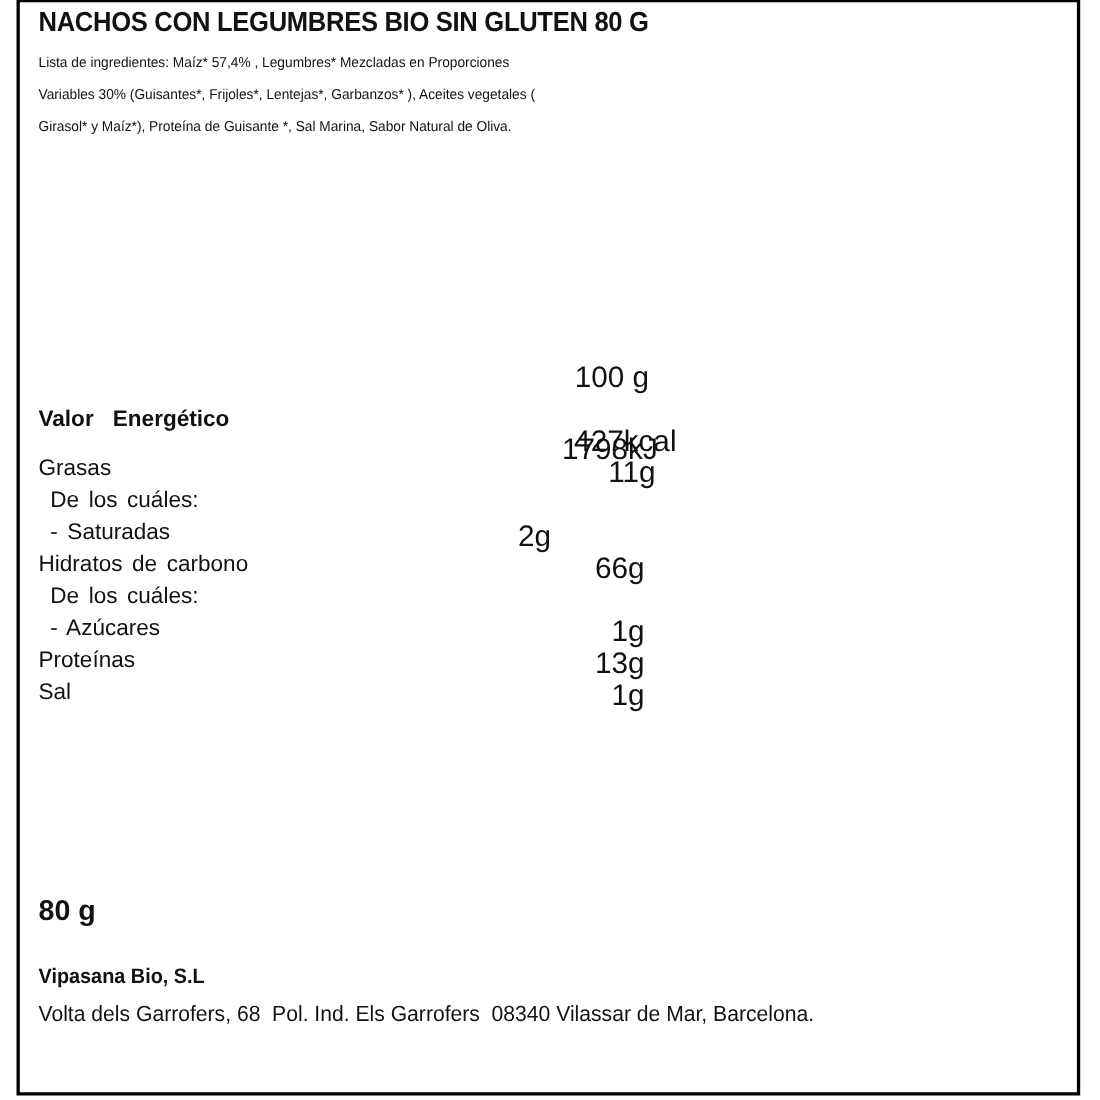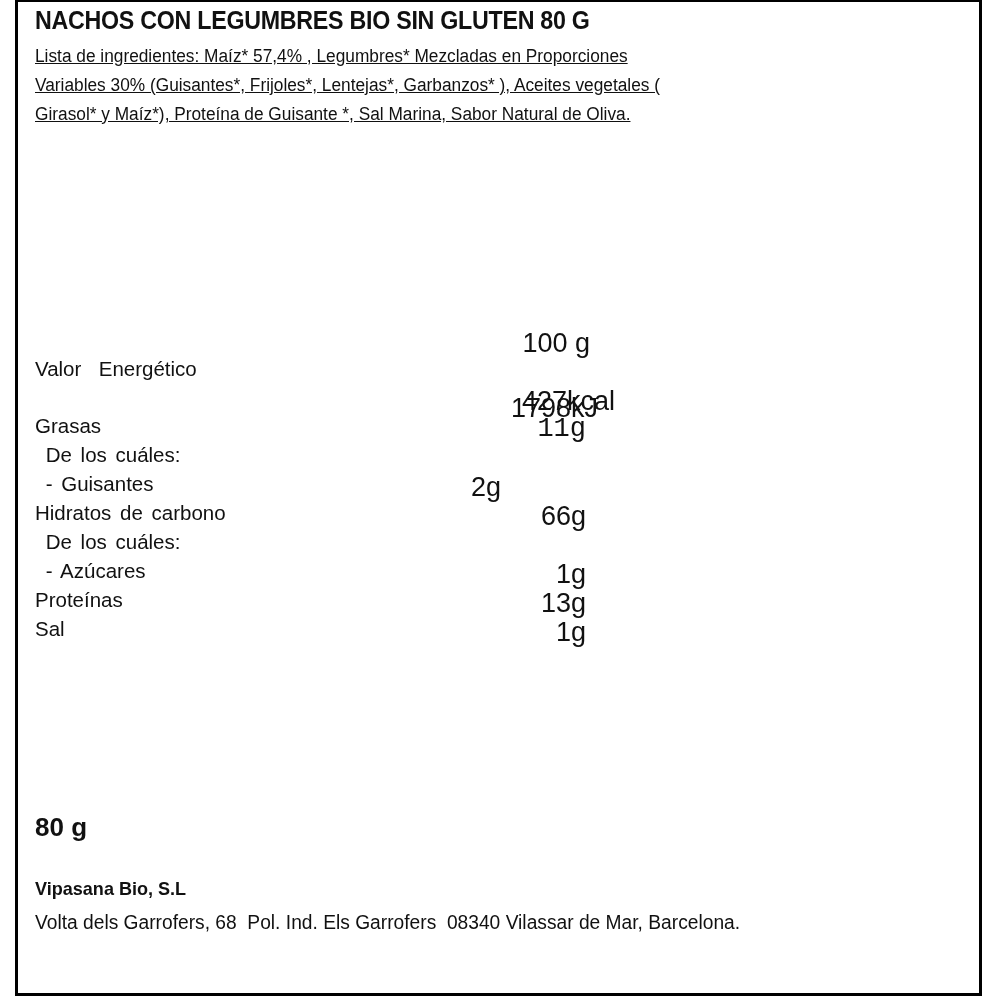--- a/index.html
+++ b/index.html
@@ -37,23 +37,22 @@
       letter-spacing: -0.3px;
       transform: scaleX(0.93);
       transform-origin: left top;
       white-space: nowrap;
     }
     .ingredients {
       position: absolute;
       left: 35px;
       top: 42px;
       width: 940px;
-      font-size: 18px;
+      font-size: 13px;
       line-height: 29px;
-      text-decoration: underline;
     }
     .ingredients .line {
       display: block;
       white-space: nowrap;
       transform: scaleX(0.96);
       transform-origin: left top;
     }
     .nut-label {
       position: absolute;
       left: 35px;
@@ -106,31 +105,31 @@
 
 <div class="ingredients">
   <span class="line">Lista de ingredientes: Maíz* 57,4% , Legumbres* Mezcladas en Proporciones</span>
   <span class="line">Variables 30% (Guisantes*, Frijoles*, Lentejas*, Garbanzos* ), Aceites vegetales (</span>
   <span class="line">Girasol* y Maíz*), Proteína de Guisante *, Sal Marina, Sabor Natural de Oliva.</span>
 </div>
 
 <div>
   <div class="nut-value" style="left:390px; top:328px;">100 g</div>
 
-  <div class="nut-label" style="top:357px;">Valor  Energético</div>
+  <div class="nut-label" style="top:369px;font-weight:bold;">Valor  Energético</div>
   <div class="nut-value" style="left:398px; top:357px;margin-top:36px;">1798kJ</div>
 
   <div class="nut-value" style="left:415px; top:386px;">427kcal</div>
 
   <div class="nut-label" style="top:414px;text-align:right;">Grasas</div>
-  <div class="nut-value" style="left:386px; top:414px;font-family:Liberation Mono, monospace;">11g</div>
+  <div class="nut-value" style="left:396px; top:414px;">11g</div>
 
   <div class="nut-label sub" style="top:443px;"> De los cuáles:</div>
 
-  <div class="nut-label sub" style="top:472px;"> - Guisantes</div>
+  <div class="nut-label sub" style="top:472px;"> - Saturadas</div>
   <div class="nut-value" style="left:386px; top:472px;text-align:center;">2g</div>
 
   <div class="nut-label" style="top:501px;">Hidratos de carbono</div>
   <div class="nut-value" style="left:386px; top:501px;">66g</div>
 
   <div class="nut-label sub" style="top:530px;"> De los cuáles:</div>
 
   <div class="nut-label sub" style="top:559px;"> - Azúcares</div>
   <div class="nut-value" style="left:386px; top:559px;">1g</div>
 

